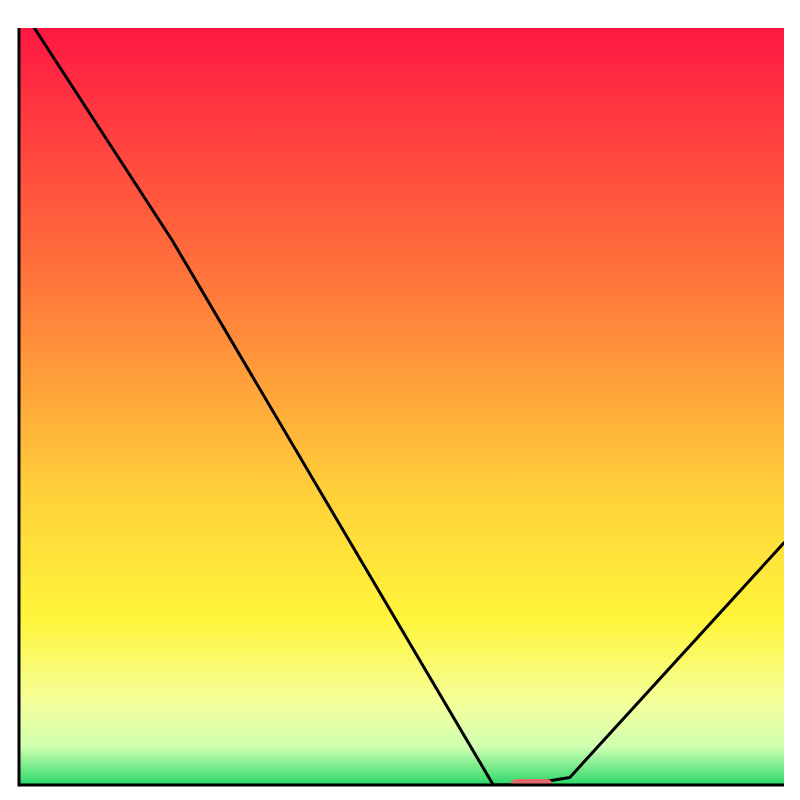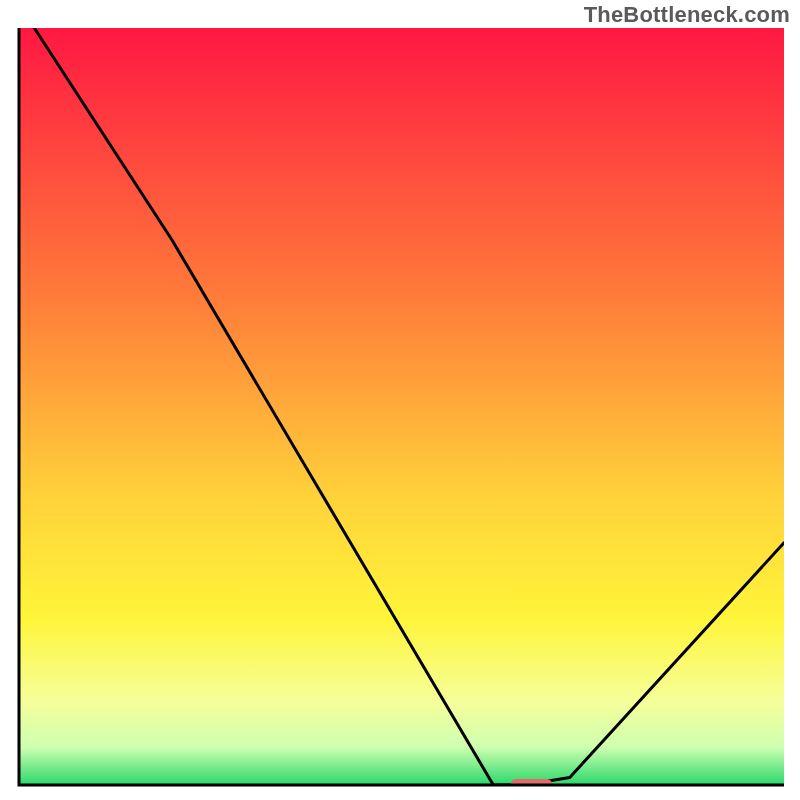--- a/index.html
+++ b/index.html
@@ -29,21 +29,20 @@
     left: 0;
     top: 0;
     width: 800px;
     height: 800px;
   }
 </style>
 </head>
 <body>
 <div class="container">
 
-<div class="watermark">TheBottleneck.com</div>
 
 <svg class="chart" viewBox="0 0 800 800">
   <defs>
     <linearGradient id="bg-grad" x1="0" y1="0" x2="0" y2="1">
           <stop offset="0%" stop-color="#ff1842"></stop>
           <stop offset="35%" stop-color="#ff7a3a"></stop>
           <stop offset="62%" stop-color="#ffd23a"></stop>
           <stop offset="78%" stop-color="#fff53a"></stop>
           <stop offset="89%" stop-color="#f5ff9a"></stop>
           <stop offset="95%" stop-color="#ceffb0"></stop>

